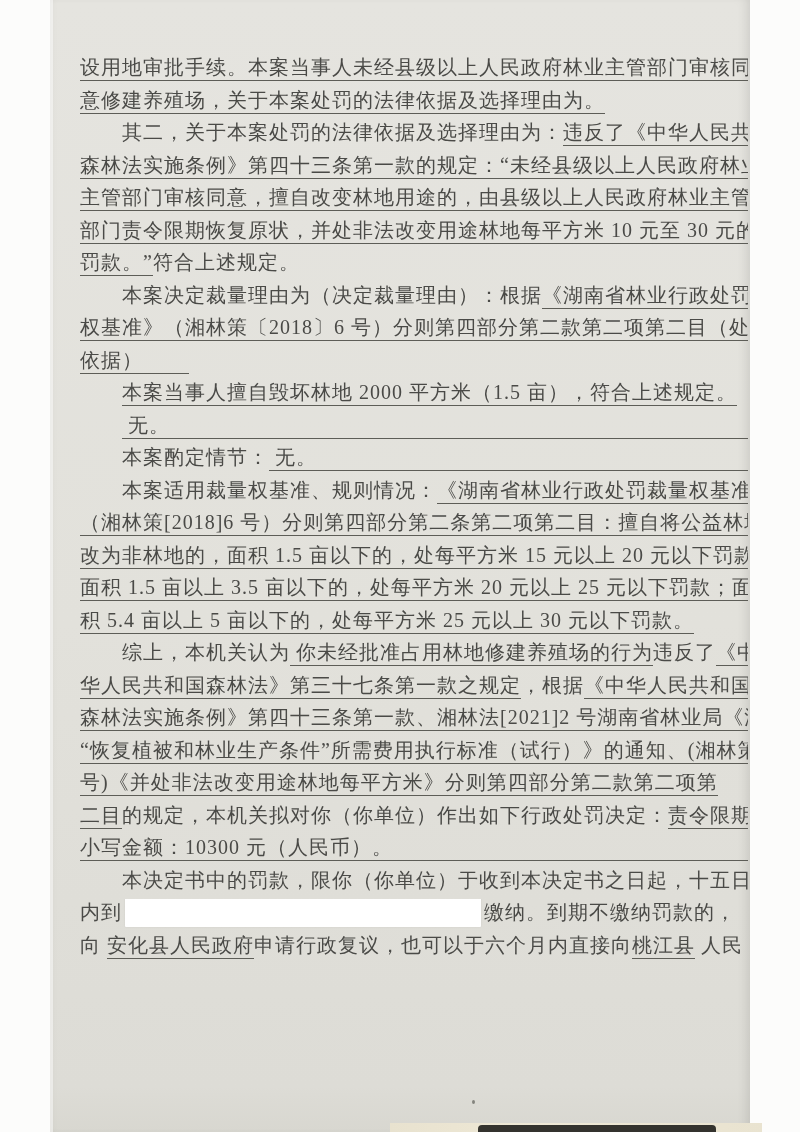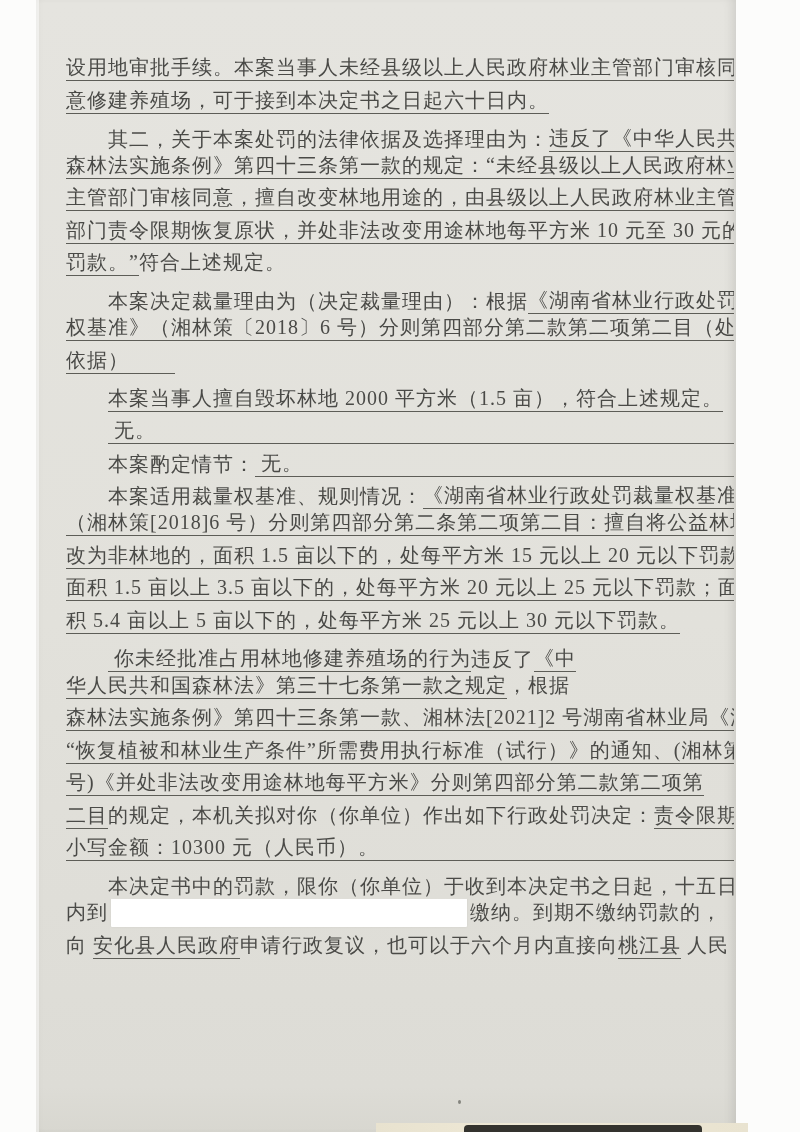--- a/index.html
+++ b/index.html
@@ -1,24 +1,24 @@
 <!DOCTYPE html>
 <html><head>
 <meta charset="utf-8">
 <style>
   html,body{margin:0;padding:0;background:#fcfcfb;}
   #canvas{position:relative;width:800px;height:1132px;overflow:hidden;
     font-family:"Liberation Serif","DejaVu Serif",serif;background:#fcfcfb;}
-  .paper{position:absolute;left:36px;top:0;width:700px;height:1132px;
+  .paper{position:absolute;left:50px;top:0;width:700px;height:1132px;
     background:linear-gradient(180deg,#e5e4df 0%,#e2e1db 55%,#dddcd6 96%,#d8d7d0 100%);
     box-shadow:inset -9px 0 12px -7px rgba(0,0,0,0.12), inset 5px 0 8px -5px rgba(0,0,0,0.07);}
   .textarea{position:absolute;left:30px;top:54px;width:668px;
     color:#4a4a47;font-size:20px;letter-spacing:1px;filter:blur(0.2px);}
   .line{display:flex;align-items:flex-start;height:32.5px;white-space:pre;overflow:hidden;}
-  .line.ind2{padding-left:42px;align-items:flex-end;}
+  .line.ind2{padding-left:42px;}
   .seg{display:inline-block;height:26px;line-height:26px;}
   .seg.u{border-bottom:1.4px solid #5d5d57;}
   .seg.fill{flex:1 1 auto;}
   .seg.fillw{flex:0 0 auto;}
   .redact{display:inline-block;flex:0 0 auto;width:356px;height:31px;margin:-3px 3px 0 3px;
     background:#ffffff;border-radius:1px;box-shadow:0 0 2px rgba(0,0,0,0.08);}
   .bottom-cream{position:absolute;left:340px;bottom:0;width:372px;height:9px;
     background:linear-gradient(90deg,#e8e2cf,#efe9d6 40%,#e9e3d0);}
   .bottom-darkbar{position:absolute;left:428px;bottom:0;width:238px;height:7px;
     background:#34332e;border-radius:4px 4px 0 0;}
@@ -26,39 +26,39 @@
   .edge-left{position:absolute;left:0;top:0;bottom:0;width:3px;background:rgba(255,255,255,0.5);}
 </style>
 </head>
 <body>
 
 <div id="canvas">
   <div class="paper">
     <div class="edge-left"></div>
     <div class="textarea" id="doc-lines">
         <div class="line"><span class="seg u">设用地审批手续。本案当事人未经县级以上人民政府林业主管部门审核同</span></div>
-        <div class="line"><span class="seg u">意修建养殖场，可于接到本决定书之日起六十日内。</span></div>
+        <div class="line"><span class="seg u">意修建养殖场，关于本案处罚的法律依据及选择理由为。</span></div>
         <div class="line ind2"><span class="seg">其二，关于本案处罚的法律依据及选择理由为：</span><span class="seg u">违反了《中华人民共和国</span></div>
         <div class="line"><span class="seg u">森林法实施条例》第四十三条第一款的规定：“未经县级以上人民政府林业</span></div>
         <div class="line"><span class="seg u">主管部门审核同意，擅自改变林地用途的，由县级以上人民政府林业主管</span></div>
         <div class="line"><span class="seg u">部门责令限期恢复原状，并处非法改变用途林地每平方米 10 元至 30 元的</span></div>
         <div class="line"><span class="seg u">罚款。”</span><span class="seg">符合上述规定。</span></div>
         <div class="line ind2"><span class="seg">本案决定裁量理由为（决定裁量理由）：根据</span><span class="seg u">《湖南省林业行政处罚裁量</span></div>
         <div class="line"><span class="seg u">权基准》（湘林策〔2018〕6 号）分则第四部分第二款第二项第二目（处罚</span></div>
         <div class="line"><span class="seg u">依据）</span><span class="seg u fillw" style="width: 46px;"></span></div>
         <div class="line ind2"><span class="seg u">本案当事人擅自毁坏林地 2000 平方米（1.5 亩），符合上述规定。</span></div>
         <div class="line ind2"><span class="seg u"> 无。</span><span class="seg u fill"></span></div>
         <div class="line ind2"><span class="seg">本案酌定情节：</span><span class="seg u"> 无。</span><span class="seg u fill"></span></div>
         <div class="line ind2"><span class="seg">本案适用裁量权基准、规则情况：</span><span class="seg u">《湖南省林业行政处罚裁量权基准》</span></div>
         <div class="line"><span class="seg u">（湘林策[2018]6 号）分则第四部分第二条第二项第二目：擅自将公益林地</span></div>
         <div class="line"><span class="seg u">改为非林地的，面积 1.5 亩以下的，处每平方米 15 元以上 20 元以下罚款；</span></div>
         <div class="line"><span class="seg u">面积 1.5 亩以上 3.5 亩以下的，处每平方米 20 元以上 25 元以下罚款；面</span></div>
         <div class="line"><span class="seg u">积 5.4 亩以上 5 亩以下的，处每平方米 25 元以上 30 元以下罚款。</span></div>
-        <div class="line ind2"><span class="seg u"> 你未经批准占用林地修建养殖场的行为</span><span class="seg">违反了</span><span class="seg u">《中</span></div>
-        <div class="line"><span class="seg u">华人民共和国森林法》第三十七条第一款之规定</span><span class="seg">，根据</span></div>
+        <div class="line ind2"><span class="seg">综上，本机关认为</span><span class="seg u"> 你未经批准占用林地修建养殖场的行为</span><span class="seg">违反了</span><span class="seg u">《中</span></div>
+        <div class="line"><span class="seg u">华人民共和国森林法》第三十七条第一款之规定</span><span class="seg">，根据</span><span class="seg u">《中华人民共和国</span></div>
         <div class="line"><span class="seg u">森林法实施条例》第四十三条第一款、湘林法[2021]2 号湖南省林业局《湖南省</span></div>
         <div class="line"><span class="seg u">“恢复植被和林业生产条件”所需费用执行标准（试行）》的通知、(湘林策[2018]6</span></div>
         <div class="line"><span class="seg u">号)《并处非法改变用途林地每平方米》分则第四部分第二款第二项第</span></div>
         <div class="line"><span class="seg u">二目</span><span class="seg">的规定，本机关拟对你（你单位）作出如下行政处罚决定：</span><span class="seg u">责令限期</span></div>
         <div class="line"><span class="seg u">小写金额：10300 元（人民币）。</span><span class="seg u fill"></span></div>
         <div class="line ind2"><span class="seg">本决定书中的罚款，限你（你单位）于收到本决定书之日起，十五日</span></div>
         <div class="line"><span class="seg">内到</span><span class="redact"></span><span class="seg">缴纳。到期不缴纳罚款的，</span></div>
         <div class="line"><span class="seg">向 </span><span class="seg u">安化县人民政府</span><span class="seg">申请行政复议，也可以于六个月内直接向</span><span class="seg u">桃江县</span><span class="seg"> 人民</span></div>
       </div>
     <div class="speck"></div>

